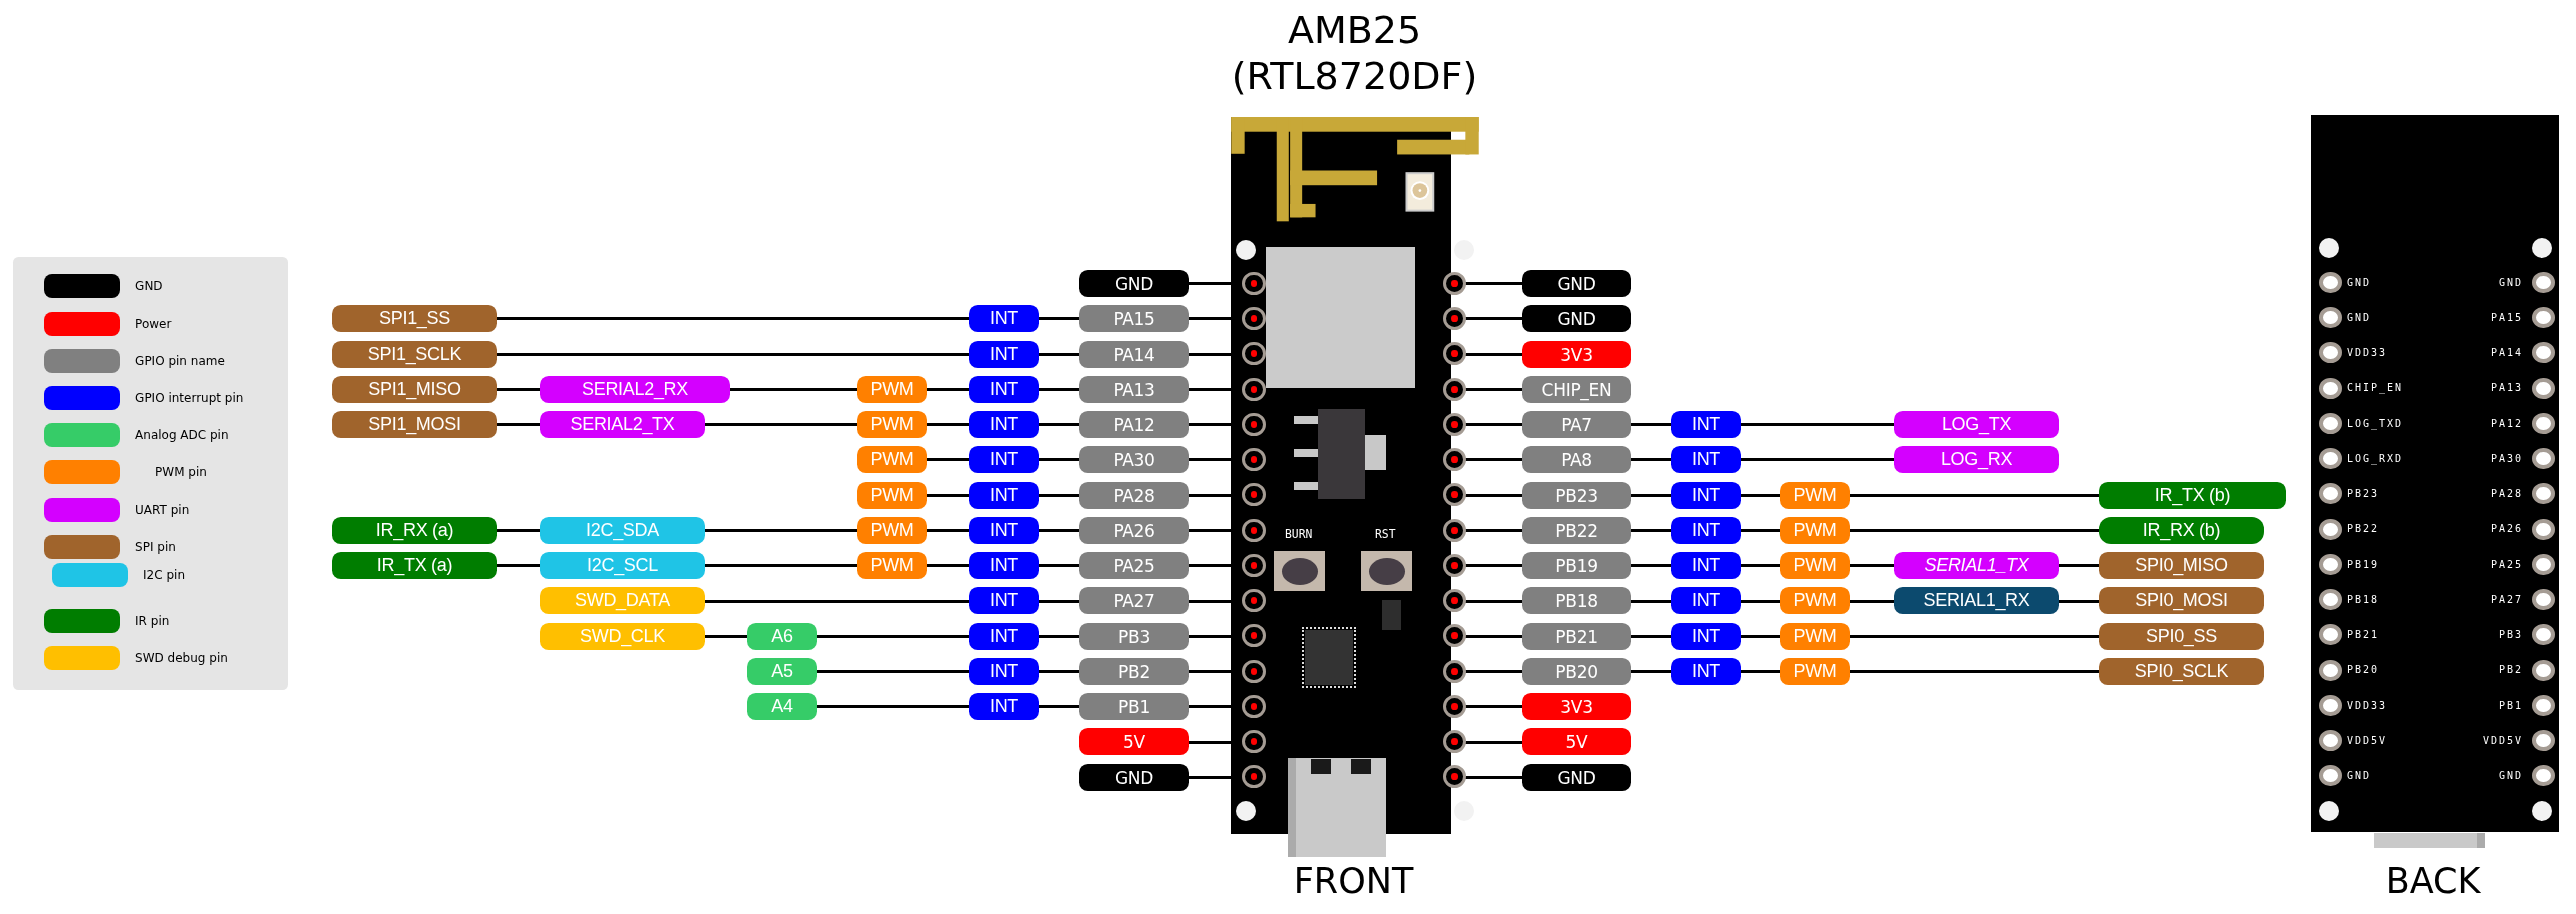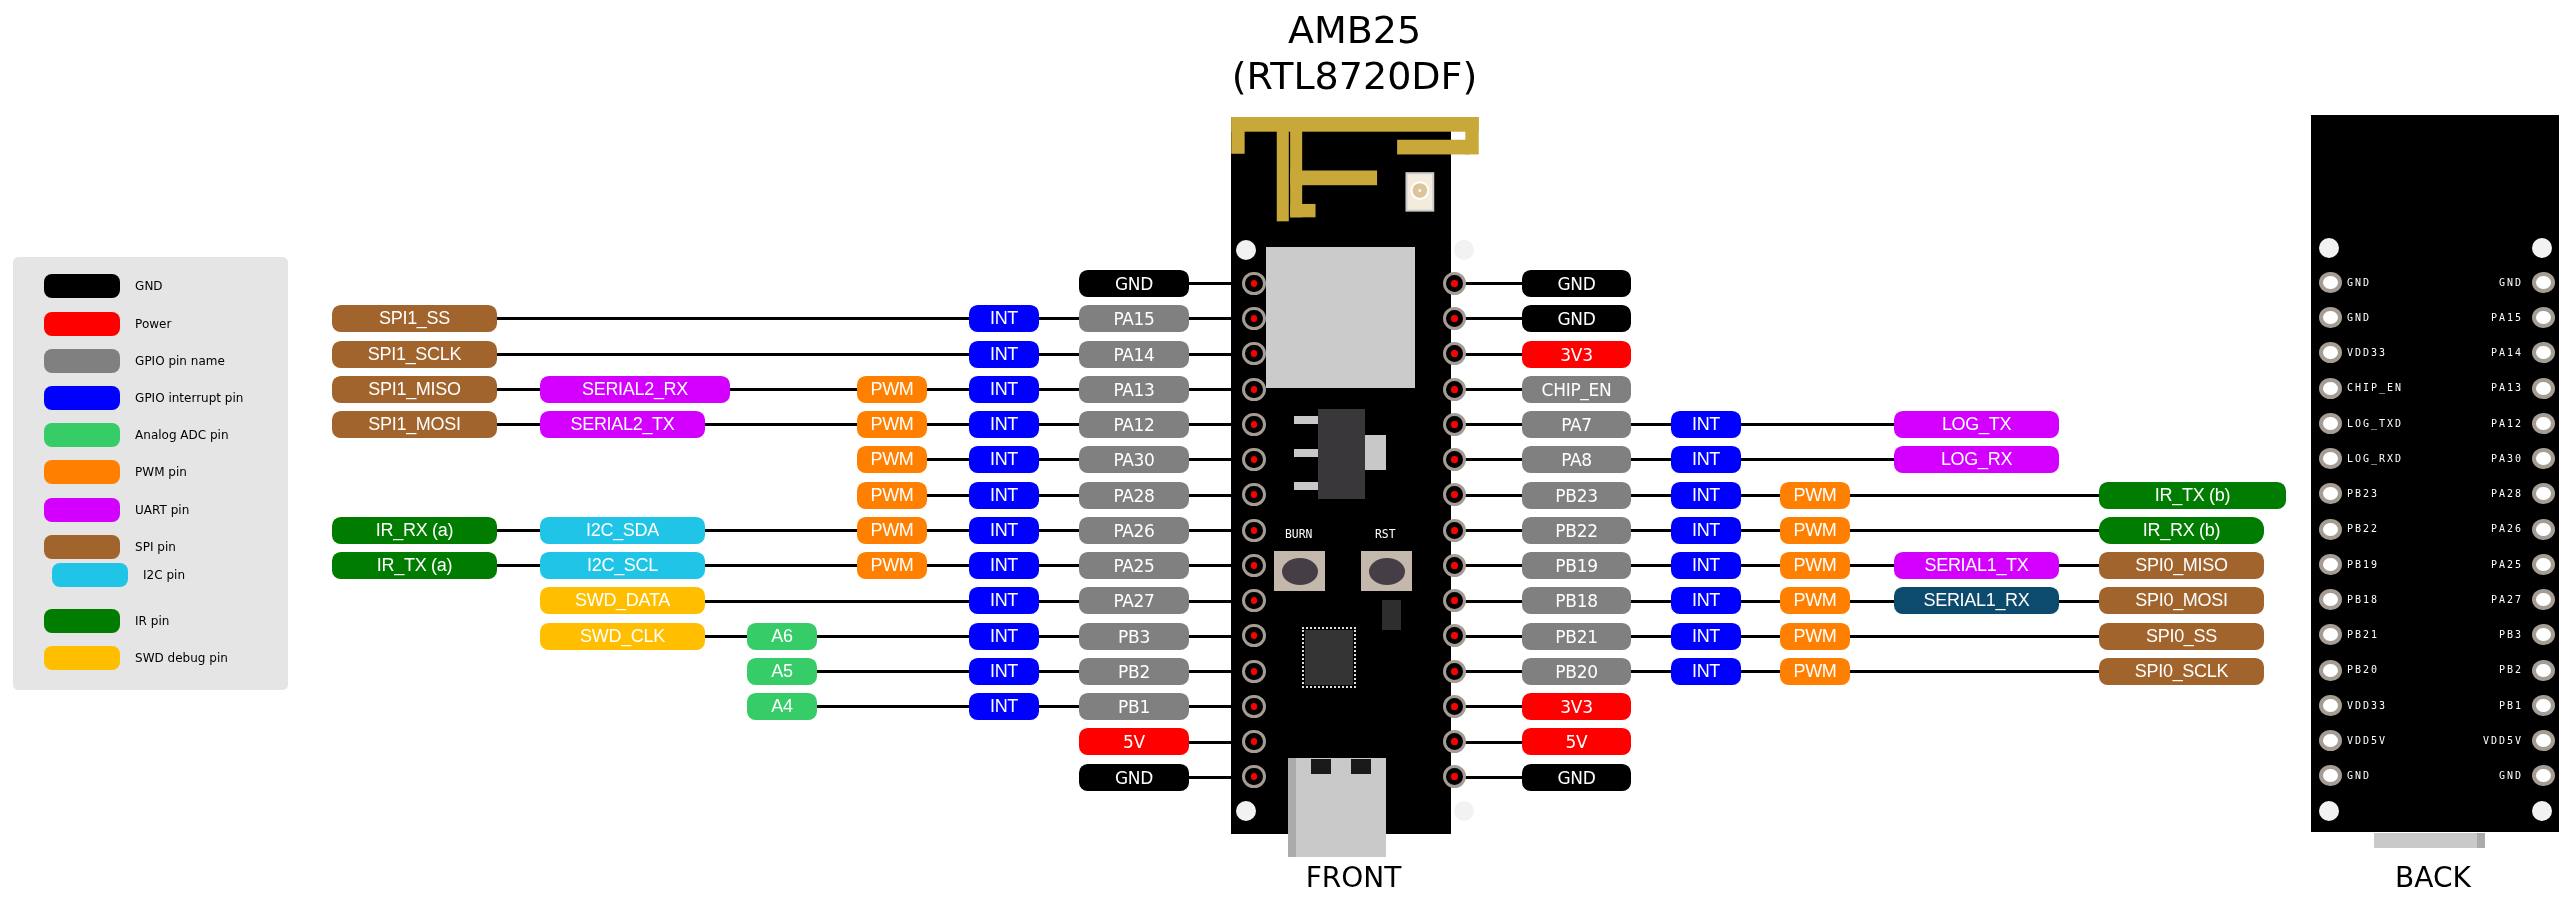--- a/index.html
+++ b/index.html
@@ -1,19 +1,19 @@
 <!DOCTYPE html>
 <html style="font-size:10.7px"><head>
 <meta charset="utf-8">
 <style>
   html,body{margin:0;padding:0;background:#fff;}
   body{width:2576px;height:914px;position:relative;overflow:hidden;font-family:"DejaVu Sans",sans-serif;}
   .abs{position:absolute;}
   .title{position:absolute;left:1180px;width:349px;text-align:center;color:#000;font-size:38px;line-height:46px;}
-  .caption{position:absolute;color:#000;font-size:28px;text-align:center;}
+  .caption{position:absolute;color:#000;font-size:35px;text-align:center;}
   .legend{position:absolute;left:13.4px;top:257px;width:275px;height:433px;background:#e5e5e5;border-radius:5.4px;}
   .legend-row{position:absolute;left:31px;height:24px;display:flex;align-items:center;}
   .legend-swatch{width:76px;height:24px;border-radius:8px;}
   .legend-label{margin-left:14.7px;font-size:12px;color:#000;white-space:nowrap;}
   .wire{position:absolute;height:3.4px;background:#000;}
   .pill{position:absolute;height:27px;border-radius:8.7px;color:#fff;font-family:"DejaVu Sans",sans-serif;font-size:17px;display:flex;align-items:center;justify-content:center;white-space:nowrap;letter-spacing:-0.3px;}
   .pill.cond{font-family:"Liberation Sans",sans-serif;font-size:18px;transform-origin:center;}
   .board{position:absolute;background:#000;}
   .pad{position:absolute;width:17.4px;height:17.4px;border-radius:50%;border:3.4px solid #a59c94;box-sizing:content-box;background:#000;}
   .pad::after{content:"";position:absolute;left:5.4px;top:5.4px;width:6.7px;height:6.7px;border-radius:50%;background:#f00;}
@@ -46,21 +46,21 @@
       <span class="legend-label">GPIO pin name</span>
     </div>
     <div class="legend-row" style="top: 129px;">
       <div class="legend-swatch" style="background: rgb(0, 0, 255);"></div>
       <span class="legend-label">GPIO interrupt pin</span>
     </div>
     <div class="legend-row" style="top: 166px;">
       <div class="legend-swatch" style="background: rgb(54, 204, 104);"></div>
       <span class="legend-label">Analog ADC pin</span>
     </div>
-    <div class="legend-row" style="top: 203px;">
+    <div class="legend-row" style="top: 203px; gap: 20px;">
       <div class="legend-swatch" style="background: rgb(255, 128, 0);"></div>
       <span class="legend-label">PWM pin</span>
     </div>
     <div class="legend-row" style="top: 241px;">
       <div class="legend-swatch" style="background: rgb(212, 0, 255);"></div>
       <span class="legend-label">UART pin</span>
     </div>
     <div class="legend-row" style="top: 278px;">
       <div class="legend-swatch" style="background: rgb(160, 100, 44);"></div>
       <span class="legend-label">SPI pin</span>
@@ -172,21 +172,21 @@
     <div class="pill cond" style="left: 1671px; width: 70px; top: 482px; background: rgb(0, 0, 255);">INT</div>
     <div class="pill cond" style="left: 1780px; width: 70px; top: 482px; background: rgb(255, 128, 0);">PWM</div>
     <div class="pill cond" style="left: 2099px; width: 187px; top: 482px; background: rgb(0, 125, 0);">IR_TX (b)</div>
     <div class="pill" style="left: 1522px; width: 109px; top: 517px; background: rgb(128, 128, 128);">PB22</div>
     <div class="pill cond" style="left: 1671px; width: 70px; top: 517px; background: rgb(0, 0, 255);">INT</div>
     <div class="pill cond" style="left: 1780px; width: 70px; top: 517px; background: rgb(255, 128, 0);">PWM</div>
     <div class="pill cond" style="left: 2099px; width: 165px; top: 517px; background: rgb(0, 125, 0); border-radius: 12px;">IR_RX (b)</div>
     <div class="pill" style="left: 1522px; width: 109px; top: 552px; background: rgb(128, 128, 128);">PB19</div>
     <div class="pill cond" style="left: 1671px; width: 70px; top: 552px; background: rgb(0, 0, 255);">INT</div>
     <div class="pill cond" style="left: 1780px; width: 70px; top: 552px; background: rgb(255, 128, 0);">PWM</div>
-    <div class="pill cond" style="left: 1894px; width: 165px; top: 552px; background: rgb(212, 0, 255);">SERIAL1_TX</div>
+    <div class="pill cond" style="left: 1894px; width: 165px; top: 552px; background: rgb(212, 0, 255); font-style: italic;">SERIAL1_TX</div>
     <div class="pill cond" style="left: 2099px; width: 165px; top: 552px; background: rgb(160, 100, 44);">SPI0_MISO</div>
     <div class="pill" style="left: 1522px; width: 109px; top: 587px; background: rgb(128, 128, 128);">PB18</div>
     <div class="pill cond" style="left: 1671px; width: 70px; top: 587px; background: rgb(0, 0, 255);">INT</div>
     <div class="pill cond" style="left: 1780px; width: 70px; top: 587px; background: rgb(255, 128, 0);">PWM</div>
     <div class="pill cond" style="left: 1894px; width: 165px; top: 587px; background: #0c4a6e;">SERIAL1_RX</div>
     <div class="pill cond" style="left: 2099px; width: 165px; top: 587px; background: rgb(160, 100, 44);">SPI0_MOSI</div>
     <div class="pill" style="left: 1522px; width: 109px; top: 623px; background: rgb(128, 128, 128);">PB21</div>
     <div class="pill cond" style="left: 1671px; width: 70px; top: 623px; background: rgb(0, 0, 255);">INT</div>
     <div class="pill cond" style="left: 1780px; width: 70px; top: 623px; background: rgb(255, 128, 0);">PWM</div>
     <div class="pill cond" style="left: 2099px; width: 165px; top: 623px; background: rgb(160, 100, 44);">SPI0_SS</div>

